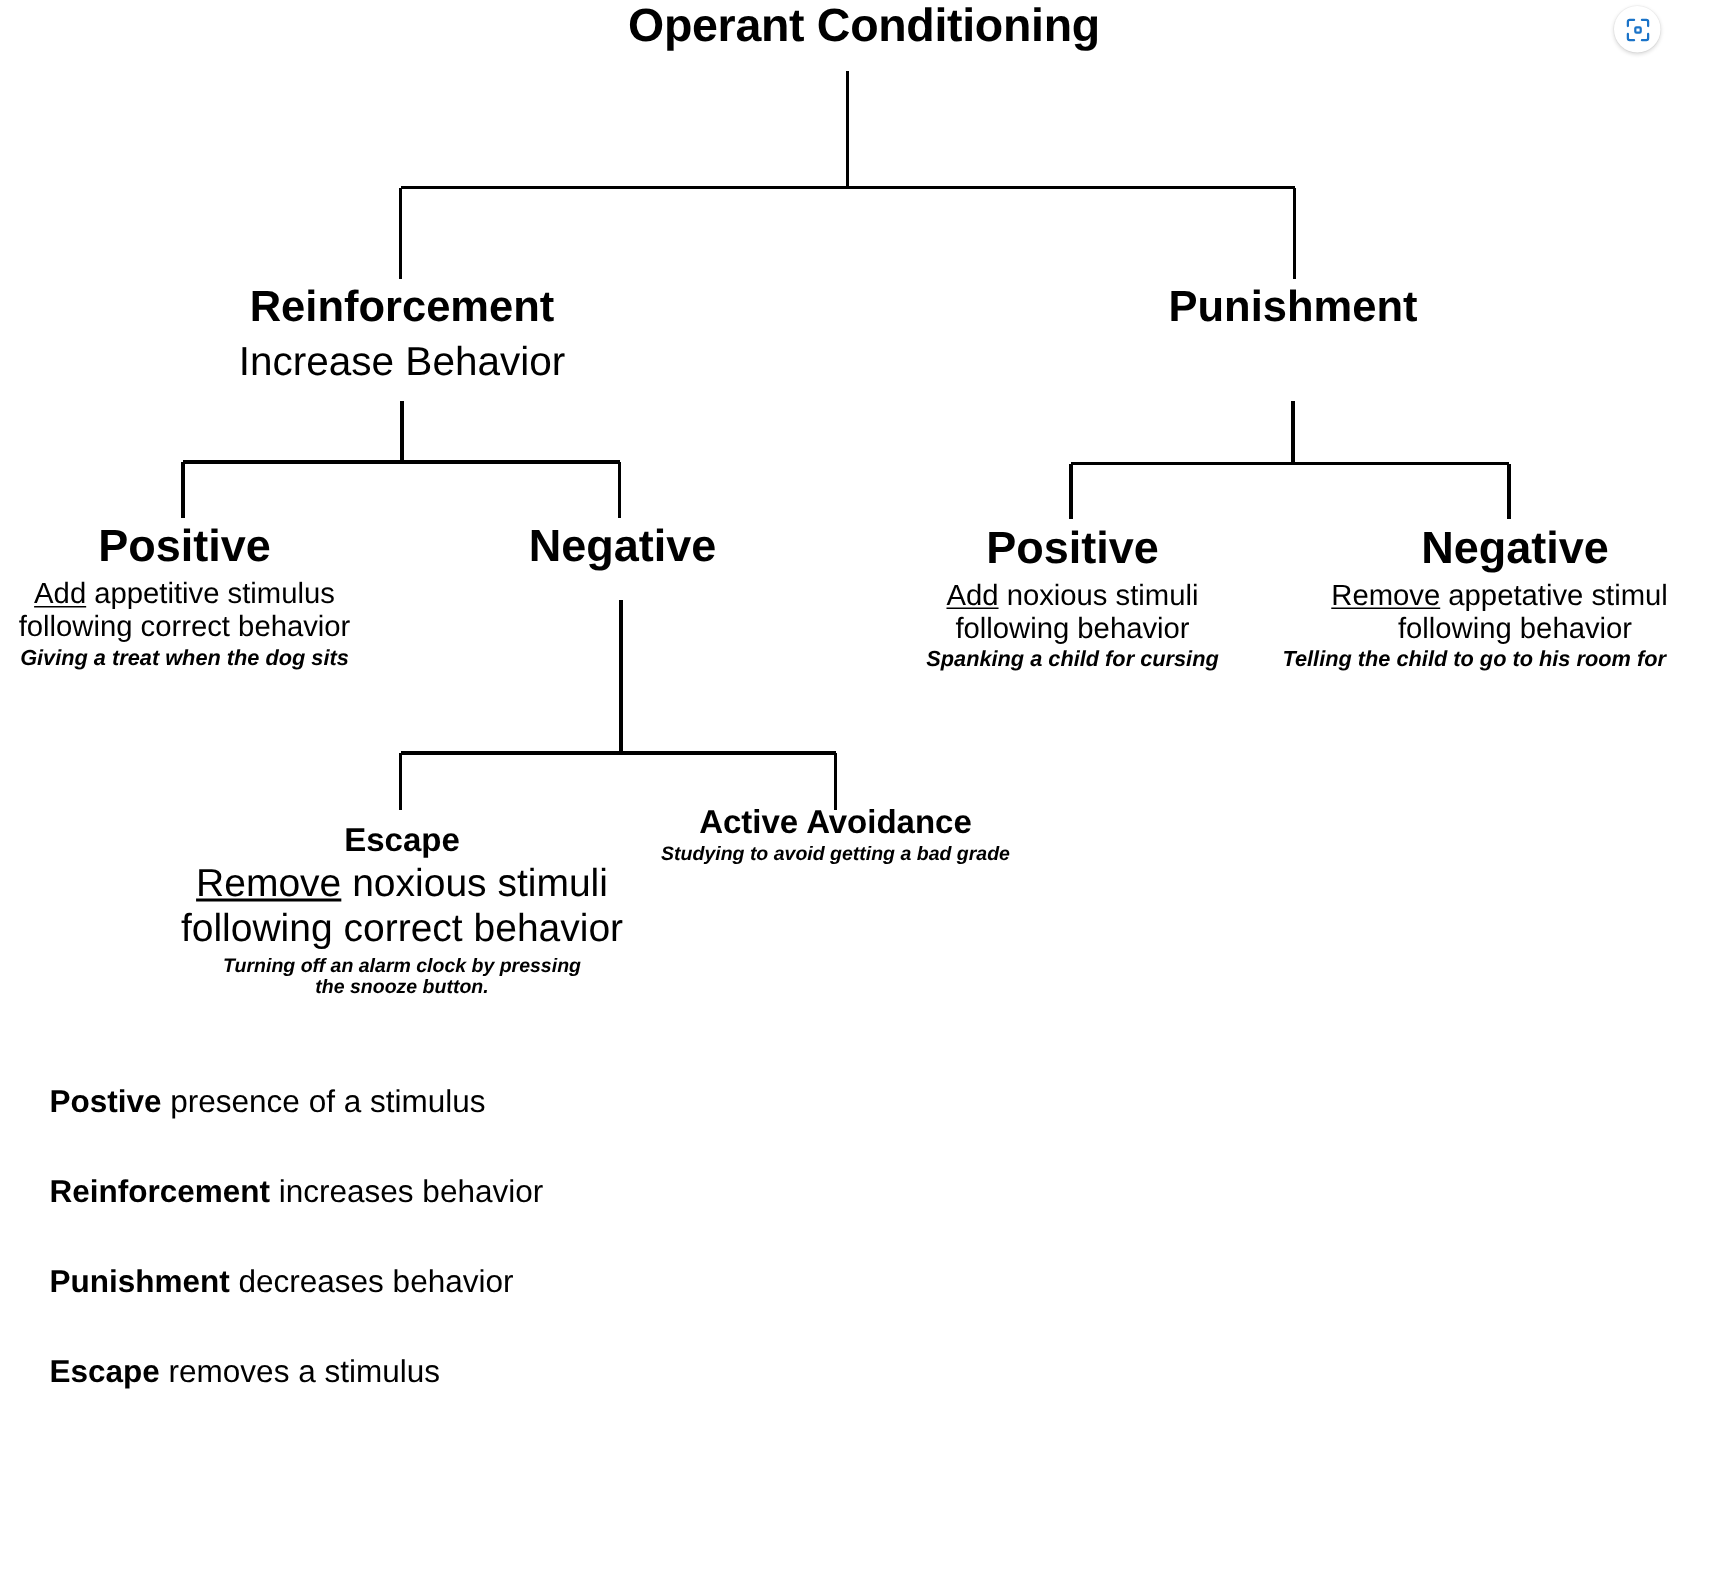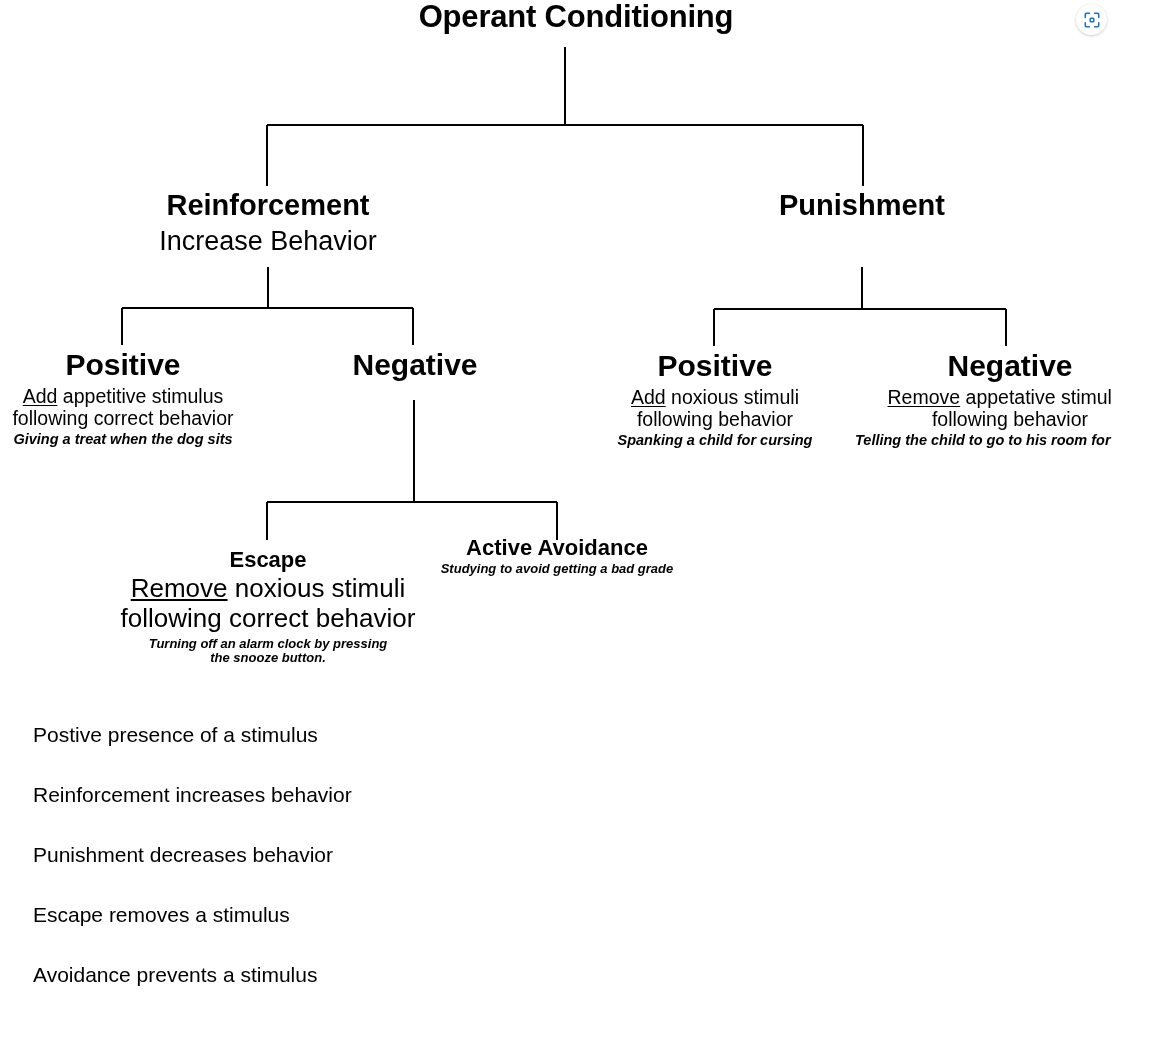--- a/index.html
+++ b/index.html
@@ -114,21 +114,21 @@
     top: 724px;
     width: 800px;
   }
   .glossary-item {
     font-size: 21px;
     line-height: 1;
     margin-bottom: 39px;
     white-space: nowrap;
   }
   .glossary-item b {
-    font-weight: normal;
+    font-weight: bold;
   }
 </style>
 </head>
 <body>
 
 <div id="stage">
 
   <svg id="connectors" viewBox="0 0 1152 1048" width="1152" height="1048">
     <g stroke="#000000" stroke-width="2.2" fill="none" shape-rendering="crispEdges">
 
@@ -234,18 +234,15 @@
     </div>
     <div class="glossary-item">
       <b>Reinforcement</b><span> increases behavior</span>
     </div>
     <div class="glossary-item">
       <b>Punishment</b><span> decreases behavior</span>
     </div>
     <div class="glossary-item">
       <b>Escape</b><span> removes a stimulus</span>
     </div>
-    <div class="glossary-item">
-      <b>Avoidance</b><span> prevents a stimulus</span>
-    </div>
   </div>
 
 </div>
 
 </body></html>

